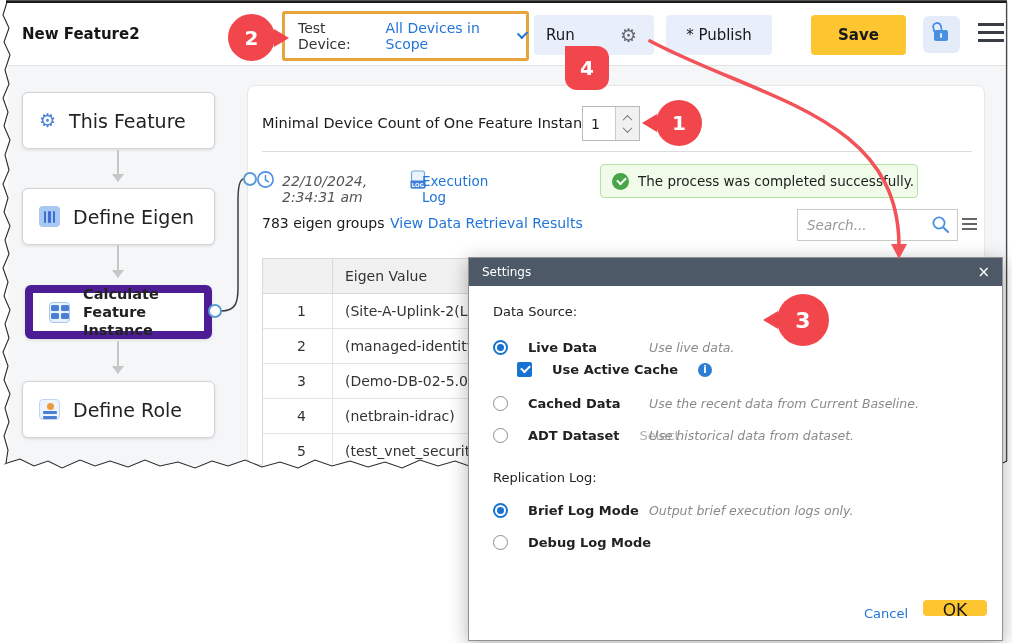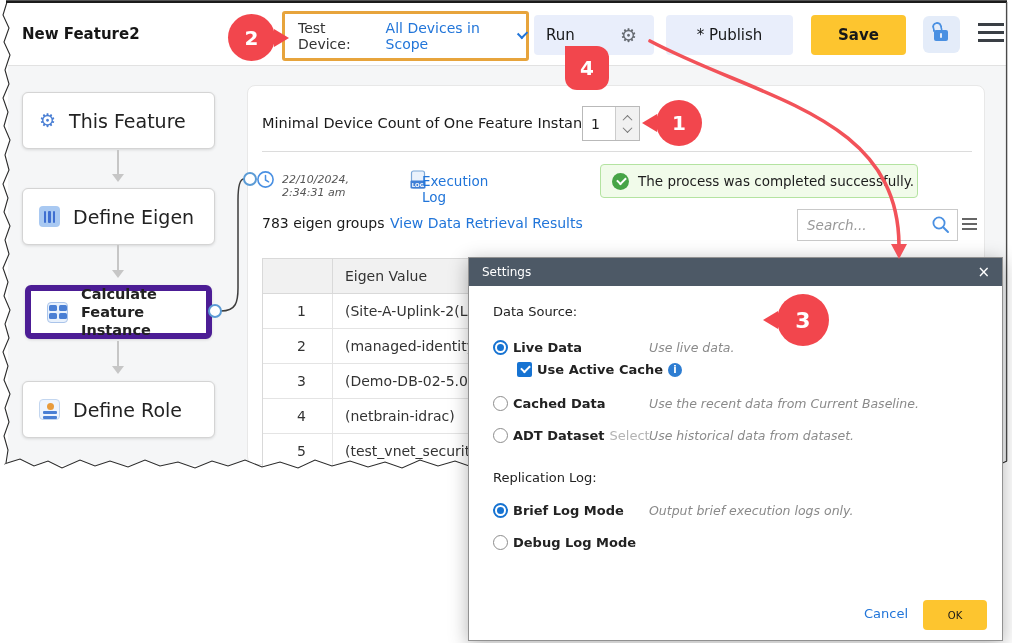--- a/index.html
+++ b/index.html
@@ -8,37 +8,37 @@
 
   
   #toolbar { position:absolute; left:8px; top:2px; width:999px; height:64px; background:#fff; border-bottom:1px solid #e2e2e2; z-index:3; }
   #page-title { position:absolute; left:14px; top:23px; font-size:15px; font-weight:bold; color:#161616; }
   #td-box { position:absolute; left:274px; top:9px; width:247px; height:50px; background:#fff; border:3px solid #e7a43c; border-radius:3px; display:flex; align-items:center; padding-left:13px; gap:24px; z-index:4; }
   .td-label { font-size:14px; color:#333; }
   .td-value { font-size:14px; color:#2175d9; }
   .chev-down { width:9px; height:9px; border-right:2px solid #2175d9; border-bottom:2px solid #2175d9; transform:rotate(45deg) translate(-2px,-2px); margin-left:3px; }
   .tbtn { position:absolute; top:13px; height:40px; border:none; border-radius:4px; font-family:inherit; font-size:15px; color:#17181a; cursor:pointer; }
   #btn-run { left:526px; width:120px; background:#e9eefb; display:flex; align-items:center; justify-content:space-between; padding:0 17px 0 12px; }
-  #btn-publish { left:658px; width:127px; background:#e9eefb; }
+  #btn-publish { left:658px; width:106px; background:#e9eefb; }
   #btn-save { left:803px; width:95px; background:#fdc52f; font-weight:600; }
   .gear-glyph { font-size:19px; color:#666b72; line-height:1; }
   #btn-lock { left:915px; top:14px; width:37px; height:37px; background:#e4ecf9; border:none; border-radius:6px; cursor:pointer; position:absolute; }
   .lock-shackle { position:absolute; left:9px; top:6px; width:10px; height:9px; border:2.5px solid #4a90e2; border-bottom:none; border-radius:6px 6px 0 0; transform:rotate(-14deg); }
   .lock-body { position:absolute; left:11px; top:14px; width:14px; height:11px; background:#4a90e2; border-radius:2px; }
   .lock-hole { position:absolute; left:17px; top:17px; width:2px; height:5px; background:#e4ecf9; border-radius:1px; }
   #menu-btn { position:absolute; left:970px; top:21px; width:30px; height:24px; cursor:pointer; }
   #menu-btn i { display:block; width:26px; height:3.2px; background:#3a3f45; margin:0 0 4.6px 0; }
 
   
   #content-bg { position:absolute; left:8px; top:66px; width:999px; height:399px; background:#f5f6f7; z-index:1; }
 
   
   .card { position:absolute; left:22px; width:193px; height:57px; background:#fff; border:1px solid #d4d4d4; border-radius:6px; box-shadow:0 1px 3px rgba(0,0,0,.12); display:flex; align-items:center; padding-left:16px; gap:13px; z-index:2; cursor:pointer; }
   .card .lbl { font-size:19px; color:#222; }
-  #card-calc { left:25px; top:285px; width:187px; height:54px; border:6px solid #4c1d95; border-radius:6px; }
+  #card-calc { left:25px; top:285px; width:187px; height:54px; border:8px solid #4c1d95; border-radius:6px; }
   #card-calc .lbl { font-weight:bold; line-height:1.25; font-size:14.5px; }
   .varrow { position:absolute; left:117px; width:2px; background:#c6c6c6; z-index:2; }
   .varrow::after { content:""; position:absolute; bottom:-8px; left:-5px; border:6px solid transparent; border-top:8px solid #c6c6c6; }
   .ic-box { width:21px; height:21px; border-radius:4px; position:relative; flex:0 0 auto; }
   .ic-gear { font-size:19px; color:#4a7fd4; line-height:1; flex:0 0 auto; }
   .ic-eigen { background:#a9c9f2; display:flex; align-items:center; justify-content:center; gap:2px; }
   .ic-eigen i { width:2.5px; height:12px; background:#3f6fd1; border-radius:1px; }
   .ic-grid { background:#e8f1fc; border:1px solid #aac4ea; display:grid; grid-template-columns:8px 8px; grid-template-rows:6px 6px; gap:2px; align-content:center; justify-content:center; }
   .ic-grid i { background:#4a7fd4; border-radius:1.5px; }
   .ic-role { background:#eef4fd; border:1px solid #c3d6ef; }
@@ -50,21 +50,21 @@
   #panel { position:absolute; left:247px; top:85px; width:738px; height:380px; background:#fff; border:1px solid #e8e8e8; border-radius:8px; z-index:1; }
   #min-count-label { position:absolute; left:262px; top:115px; font-size:14.5px; color:#1a1a1a; z-index:2; }
   #spinner { position:absolute; left:582px; top:106px; width:58px; height:35px; border:1px solid #b9b9b9; background:#fff; display:flex; z-index:2; }
   #spinner input { width:32px; border:none; outline:none; font-family:inherit; font-size:14px; color:#222; padding-left:8px; }
   #spin-btns { width:24px; background:#f1f1f1; border-left:1px solid #ccc; display:flex; flex-direction:column; align-items:center; justify-content:center; gap:4px; cursor:pointer; }
   .sp-up { width:7px; height:7px; border-left:1.7px solid #777; border-top:1.7px solid #777; transform:rotate(45deg) translate(1px,1px); }
   .sp-dn { width:7px; height:7px; border-right:1.7px solid #777; border-bottom:1.7px solid #777; transform:rotate(45deg) translate(-1px,-1px); }
   #divider1 { position:absolute; left:262px; top:151px; width:710px; height:1px; background:#dcdcdc; z-index:2; }
 
   #meta-row { position:absolute; left:256px; top:166px; z-index:2; }
-  #timestamp { position:absolute; left:26px; top:7px; font-size:11px; font-style:italic; color:#555; }
+  #timestamp { position:absolute; left:26px; top:7px; font-size:14px; font-style:italic; color:#555; }
   #log-link { position:absolute; left:166px; top:7px; font-size:13.5px; color:#2175d9; cursor:pointer; }
   #success-box { position:absolute; left:600px; top:164px; width:318px; height:34px; background:#f1fbea; border:1px solid #b4e3a1; border-radius:4px; display:flex; align-items:center; gap:9px; padding-left:11px; z-index:2; }
   #success-box .msg { font-size:13.5px; color:#1d1d1d; }
   .check-circ { width:17px; height:17px; border-radius:50%; background:#47a447; position:relative; flex:0 0 auto; }
   .check-circ::after { content:""; position:absolute; left:4.5px; top:4.5px; width:7px; height:4px; border-left:2px solid #fff; border-bottom:2px solid #fff; transform:rotate(-45deg); }
 
   #groups-count { position:absolute; left:262px; top:215px; font-size:14px; color:#1a1a1a; z-index:2; }
   #view-link { position:absolute; left:390px; top:215px; font-size:14px; color:#2175d9; cursor:pointer; z-index:2; }
   #search-box { position:absolute; left:797px; top:209px; width:161px; height:32px; border:1px solid #c9c9c9; background:#fff; display:flex; align-items:center; z-index:2; }
   #search-box input { flex:1; border:none; outline:none; font-family:inherit; font-size:13.5px; font-style:italic; color:#555; padding-left:9px; min-width:0; }
@@ -81,33 +81,33 @@
   .thead .c-num { border-right:1px solid #d9d9d9; }
   .c-val { padding-left:12px; font-size:14px; color:#333; white-space:nowrap; overflow:hidden; }
   .thead .c-val { color:#333; }
 
   
   #dialog { position:absolute; left:468px; top:257px; width:535px; height:384px; background:#fff; border:1px solid #919191; box-shadow:0 4px 18px rgba(0,0,0,.30); z-index:20; }
   #dlg-head { position:absolute; left:0; top:0; right:0; height:28px; background:#4d5966; display:flex; align-items:center; padding:0 12px 0 13px; }
   #dlg-title { font-size:12px; color:#fff; flex:1; }
   #dlg-close { font-size:15px; color:#fff; cursor:pointer; line-height:1; }
   .glabel { position:absolute; left:24px; font-size:13px; color:#222; }
-  .drow { position:absolute; left:24px; right:10px; height:17px; display:flex; align-items:center; gap:5px; }
+  .drow { position:absolute; left:24px; right:10px; height:17px; display:flex; align-items:center; gap:20px; }
   .drow.indent { left:48px; }
   .ddesc { position:absolute; left:156px; font-size:12.5px; font-style:italic; color:#8a8a8a; }
   .dlabel { font-size:13px; font-weight:600; color:#222; }
   .dselect { font-size:13px; color:#b3b3b3; }
   .rad { width:15px; height:15px; border-radius:50%; border:1.5px solid #8d8d8d; background:#fff; flex:0 0 auto; position:relative; cursor:pointer; }
   .rad.on { border:2px solid #1673d2; }
   .rad.on::after { content:""; position:absolute; left:2px; top:2px; width:7px; height:7px; border-radius:50%; background:#1673d2; }
   .cbx { width:15px; height:15px; background:#1673d2; border-radius:2px; position:relative; flex:0 0 auto; cursor:pointer; }
   .cbx::after { content:""; position:absolute; left:3.5px; top:3px; width:7px; height:4px; border-left:2px solid #fff; border-bottom:2px solid #fff; transform:rotate(-45deg); }
   .info-i { width:14px; height:14px; border-radius:50%; background:#2d7dd2; color:#fff; font-size:10px; font-weight:bold; display:flex; align-items:center; justify-content:center; flex:0 0 auto; cursor:pointer; }
   #dlg-cancel { position:absolute; left:395px; top:348px; font-size:13px; color:#2175d9; cursor:pointer; }
-  #dlg-ok { position:absolute; left:454px; top:342px; width:64px; height:30px; background:#fdc52f; border:none; border-radius:4px; font-family:inherit; font-size:10px; color:#17181a; cursor:pointer; }
+  #dlg-ok { position:absolute; left:454px; top:342px; width:64px; height:16px; background:#fdc52f; border:none; border-radius:4px; font-family:inherit; font-size:17px; color:#17181a; cursor:pointer; }
 
   
   .co { position:absolute; background:#f2464d; color:#fff; font-size:20px; font-weight:bold; display:flex; align-items:center; justify-content:center; z-index:40; }
   .co.round { border-radius:50%; }
   .co .tl, .co .tr { position:absolute; top:50%; margin-top:-9px; width:0; height:0; border-top:9px solid transparent; border-bottom:9px solid transparent; }
   .co .tl { left:-14px; border-right:15px solid #f2464d; }
   .co .tr { right:-14px; border-left:15px solid #f2464d; }
   #co4 { border-radius:0 12px 12px 12px; }
 
   svg.layer { position:absolute; left:0; top:0; pointer-events:none; }

